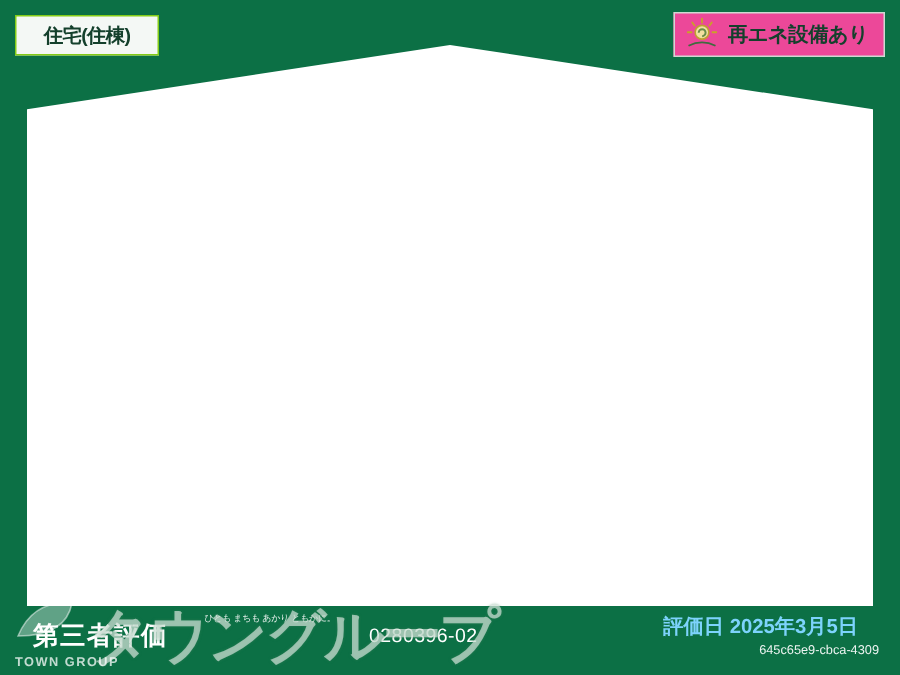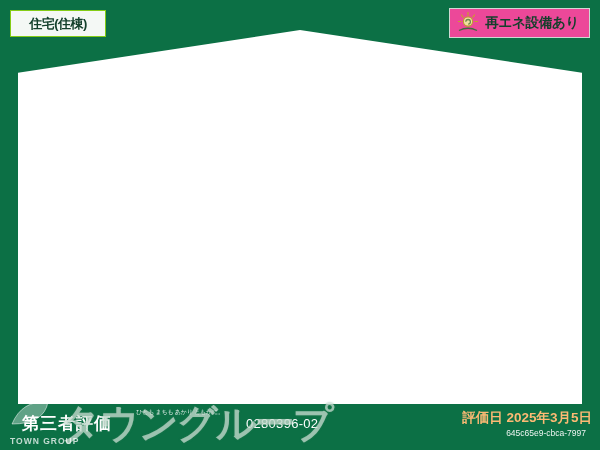--- a/index.html
+++ b/index.html
@@ -184,22 +184,22 @@
   #bels-logo .mark {
     font-size: 22px; font-weight: bold; color: #ffffff;
     font-style: italic; letter-spacing: -1px; text-align: center;
     line-height: 1;
   }
   #cert-no {
     position: absolute; left: 246px; top: 14px;
     font-size: 13px; color: #ffffff; letter-spacing: 0.3px;
   }
   #eval-date {
-    position: absolute; right: 8px; top: 7px;
-    font-size: 13.5px; font-weight: bold; color: #fdba74;
+    position: absolute; right: 28px; top: 7px;
+    font-size: 13.5px; font-weight: bold; color: #7dd3fc;
     letter-spacing: 0px;
   }
   #eval-hash {
     position: absolute; right: 14px; top: 26px;
     font-size: 8.5px; color: #ffffff; letter-spacing: 0px;
     text-align: right; opacity: .92;
   }
 
   
   #watermark {
@@ -441,21 +441,21 @@
     <div id="footer-divider"></div>
     <div id="third-party">第三者評価</div>
     <div id="bels-logo">
       <div class="tag">ひとも まちも あかり ともかに。</div>
     </div>
     <div id="cert-no">0280396-02</div>
     <div id="eval-date">
       <span>評価日</span>
       <span>2025年3月5日</span>
     </div>
-    <div id="eval-hash">645c65e9-cbca-7997</div>
+    <div id="eval-hash">645c65e9-cbca-4309</div>
   </div>
 
   <div id="watermark">
     <svg id="wm-leaf" viewBox="0 0 44 30">
       <path d="M4 26 Q14 2 40 4 Q36 26 4 26 Z" fill="rgba(255,255,255,0.35)" stroke="rgba(255,255,255,0.5)" stroke-width="1"></path>
     </svg>
     <div id="wm-text">タウングループ</div>
     <div id="wm-sub">TOWN GROUP</div>
   </div>
 

